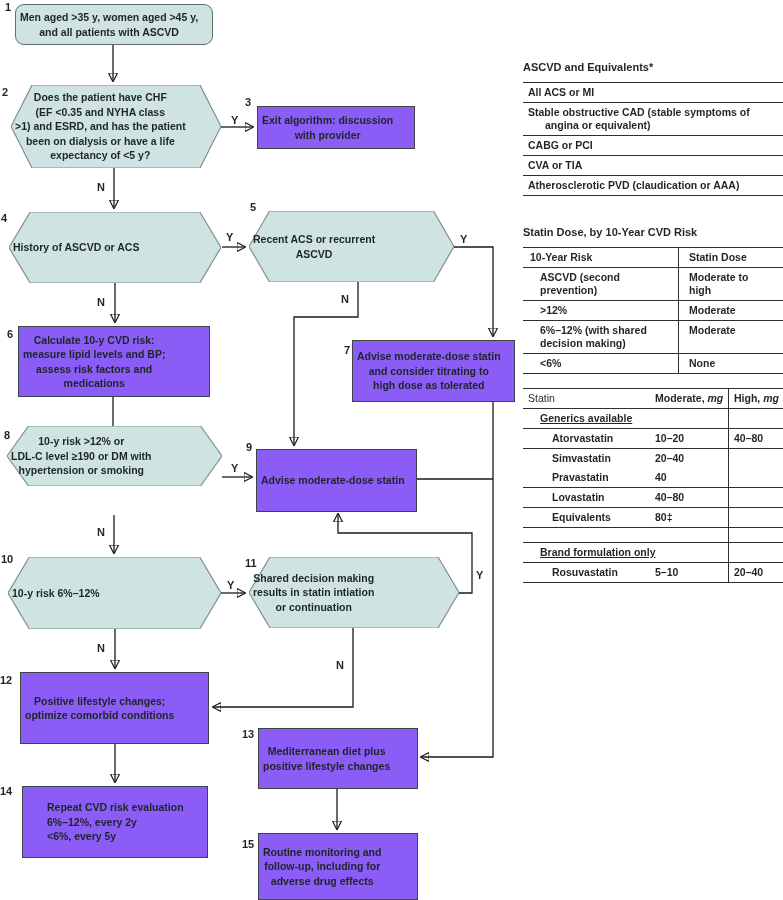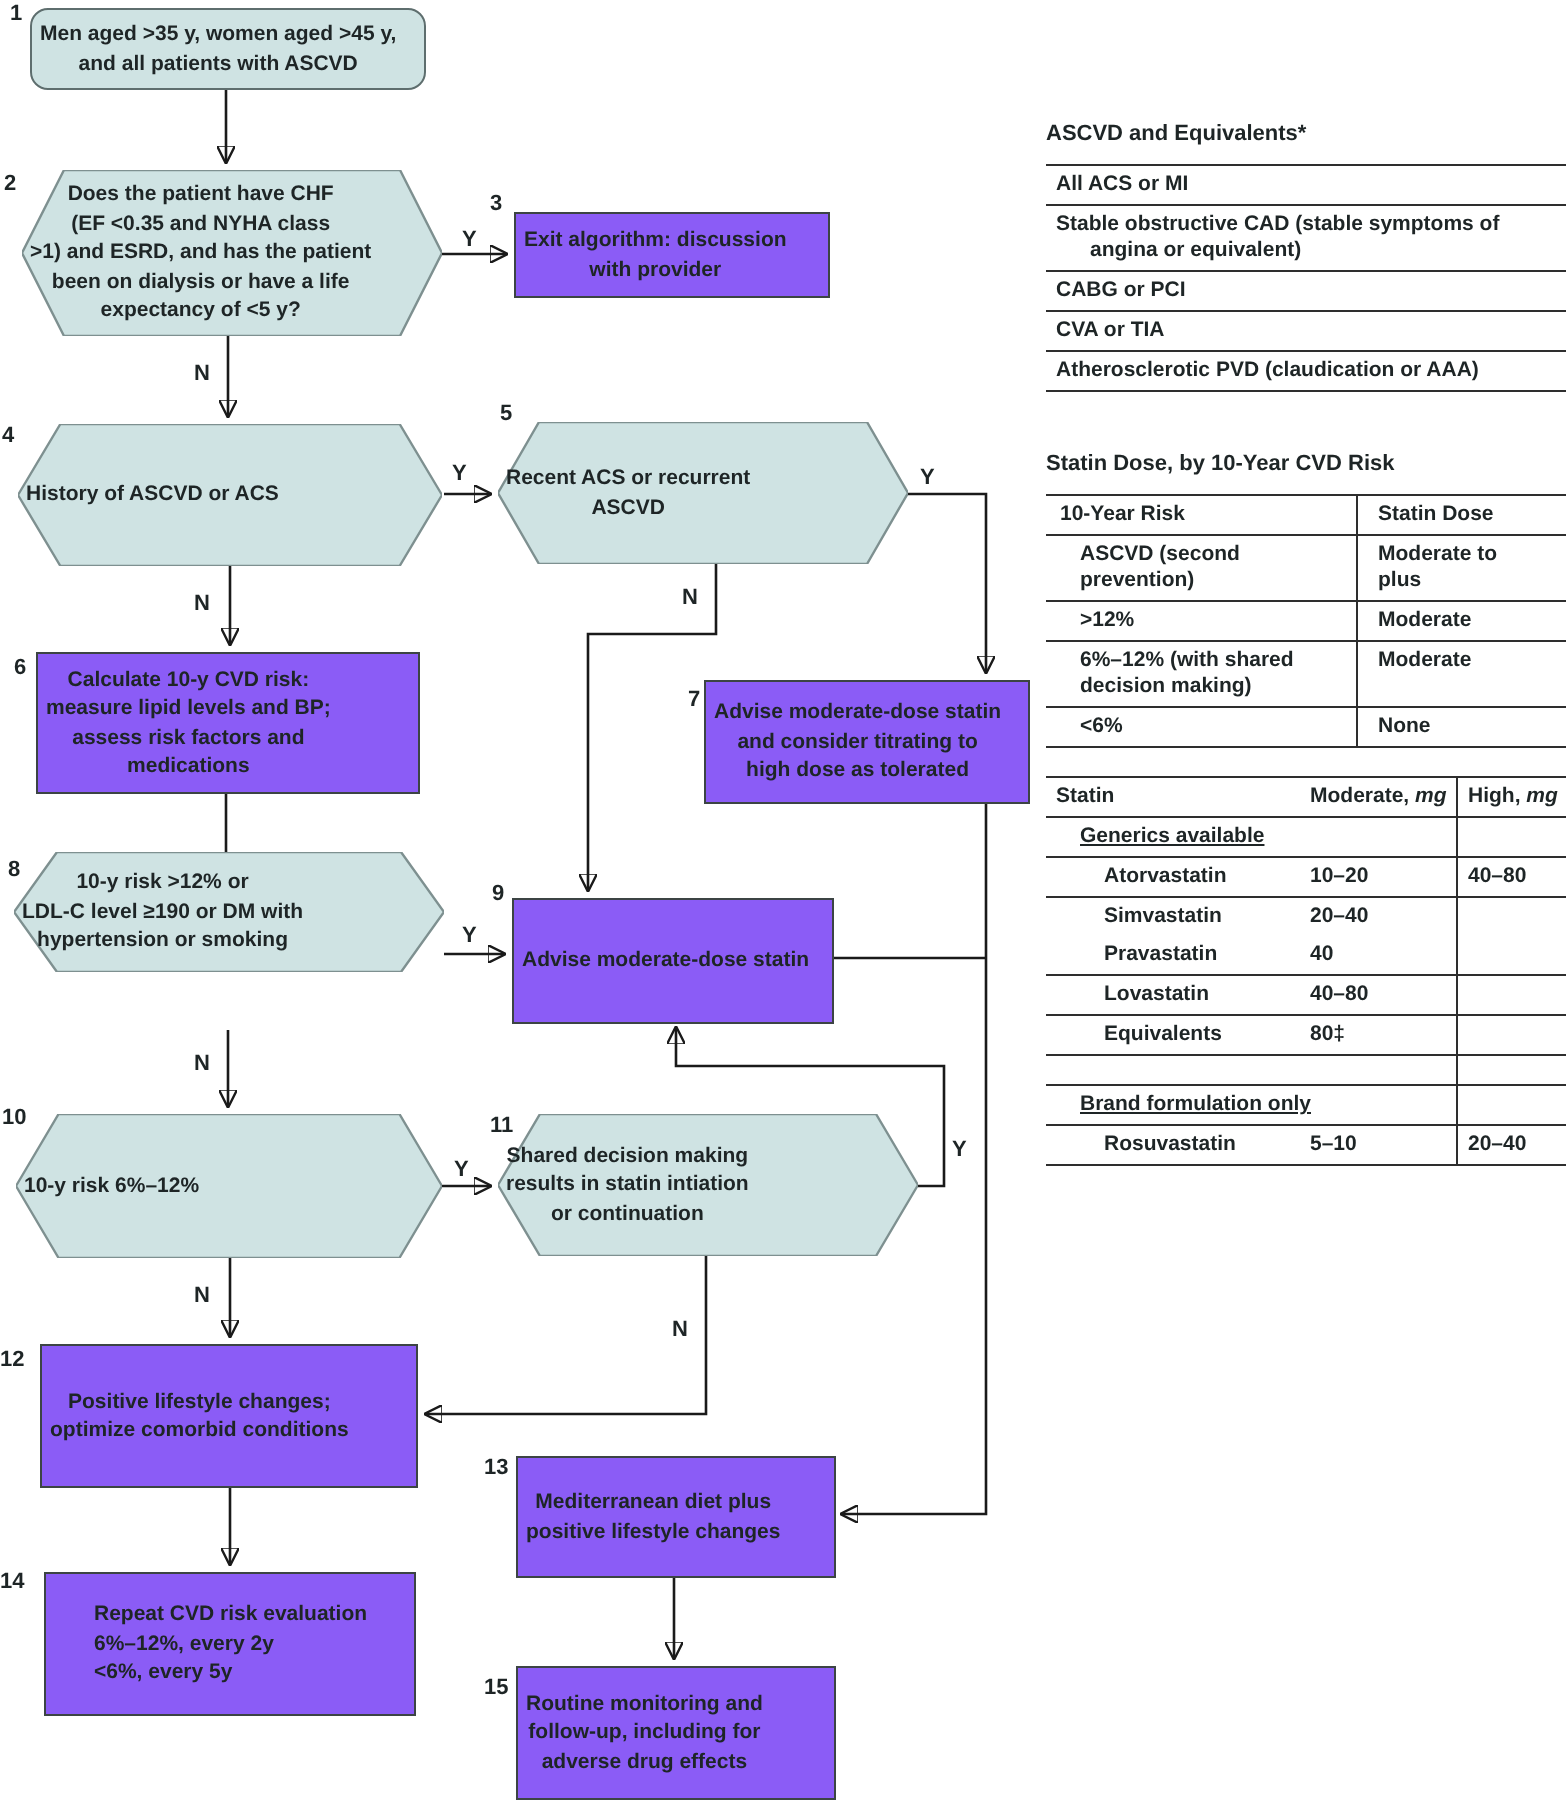--- a/index.html
+++ b/index.html
@@ -28,21 +28,21 @@
   .t2-row{display:grid;grid-template-columns:155px 1fr;}
   .t2-row .c1{padding:3px 2px 3px 17px;white-space:pre-line;}
   .t2-row.hdr .c1{padding-left:7px;font-weight:700;}
   .t2-row .c2{padding:3px 18px 3px 10px;border-left:1.5px solid #2e2e2e;}
   .t2-row.hdr .c2{font-weight:700;}
   
   .t3-row{display:grid;grid-template-columns:130px 75px 1fr;}
   .t3-row .c1{padding:3px 2px 3px 29px;}
   .t3-row .c2{padding:3px 2px 3px 2px;}
   .t3-row .c3{padding:3px 2px 3px 5px;border-left:1.5px solid #2e2e2e;}
-  .t3-row.hdr .c1{padding-left:5px;font-weight:700;}
+  .t3-row.hdr .c1{padding-left:5px;font-weight:400;}
   .t3-row.hdr .c2,.t3-row.hdr .c3{font-weight:700;}
   .t3-row.sub .c1{grid-column:1 / 3;padding-left:17px;text-decoration:underline;}
   .t3-row.spacer{height:14px;}
   .t3-row i{font-style:italic;}
   .left-text{text-align:left;justify-content:flex-start;}
   .left-text .ntext{padding-left:24px;}
 </style>
 </head>
 <body>
 
@@ -217,21 +217,21 @@
 
   <div class="tbl" style="left:523px;top:226px;width:260px">
     <div class="tbl-title">Statin Dose, by 10-Year CVD Risk</div>
     <div class="t-body">
       <div class="t2-row hdr rb">
         <div class="c1">10-Year Risk</div>
         <div class="c2">Statin Dose</div>
       </div>
       <div class="t2-row rb">
         <div class="c1">ASCVD (second prevention)</div>
-        <div class="c2">Moderate to plus</div>
+        <div class="c2">Moderate to high</div>
       </div>
       <div class="t2-row rb">
         <div class="c1">&gt;12%</div>
         <div class="c2">Moderate</div>
       </div>
       <div class="t2-row rb">
         <div class="c1">6%–12% (with shared
 decision making)</div>
         <div class="c2">Moderate</div>
       </div>

